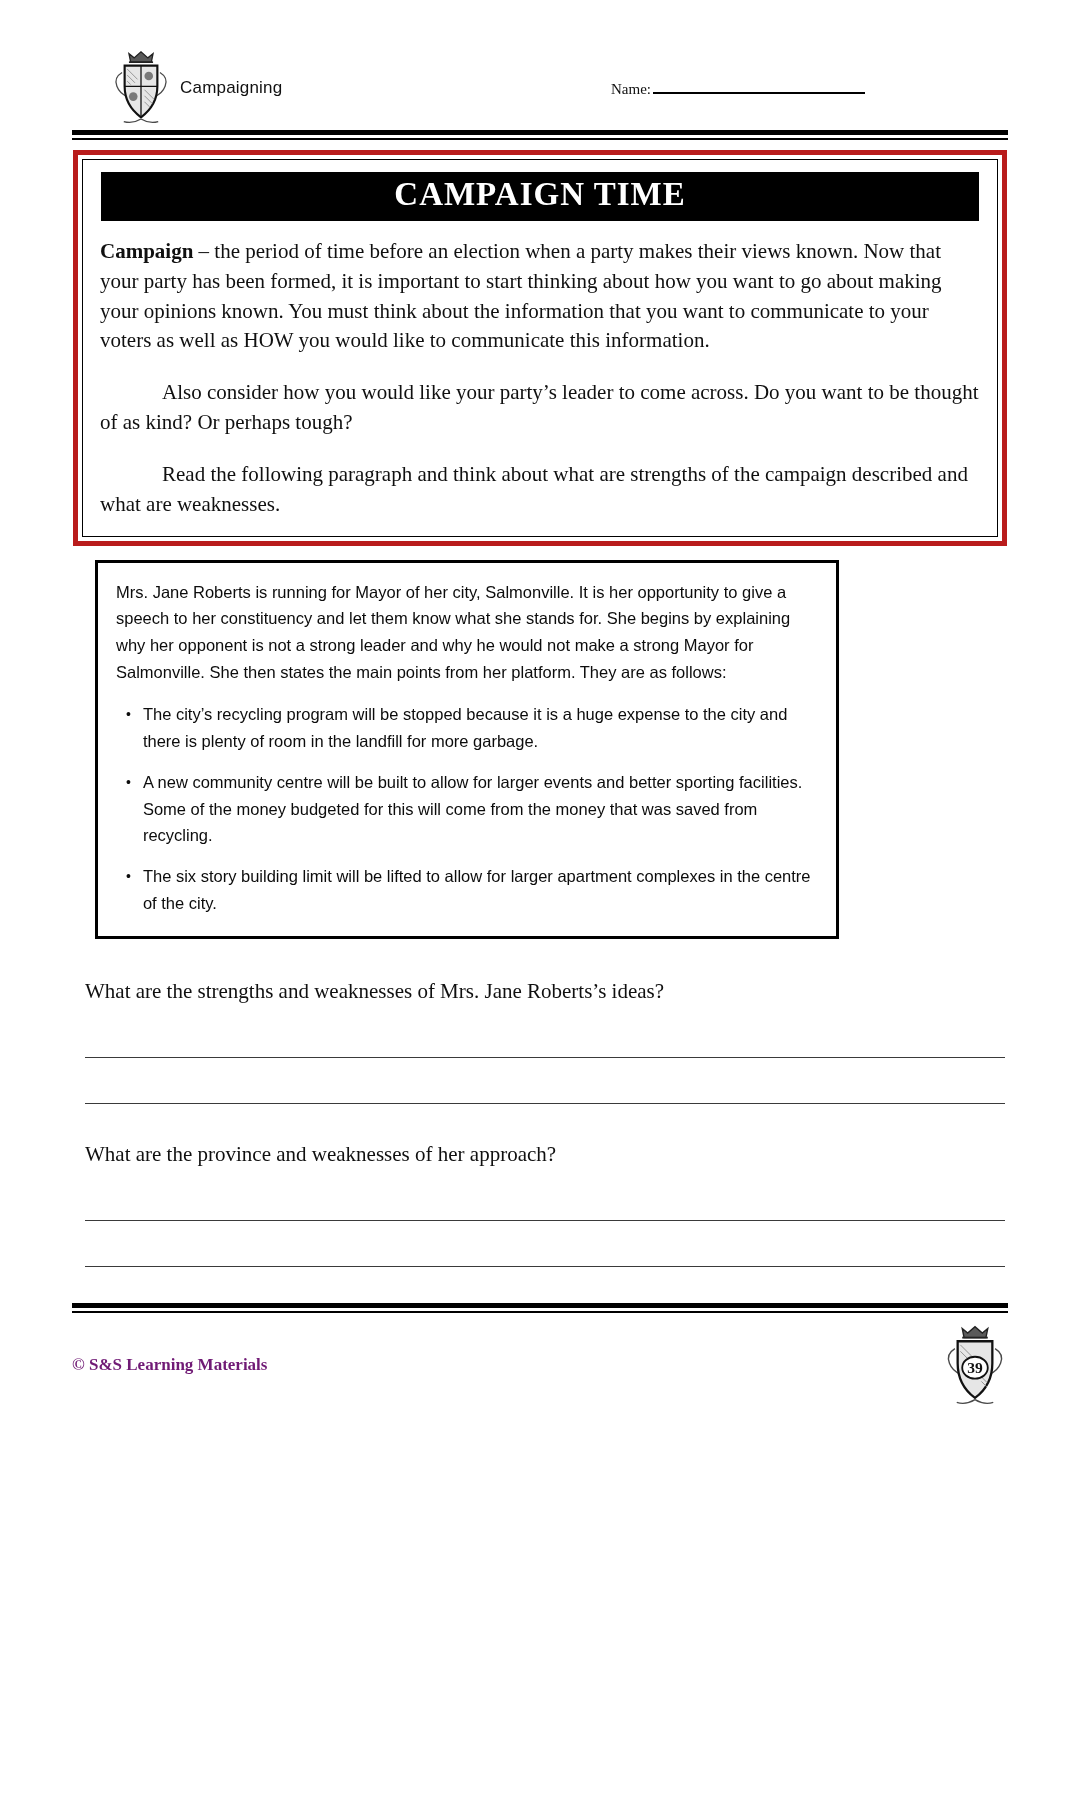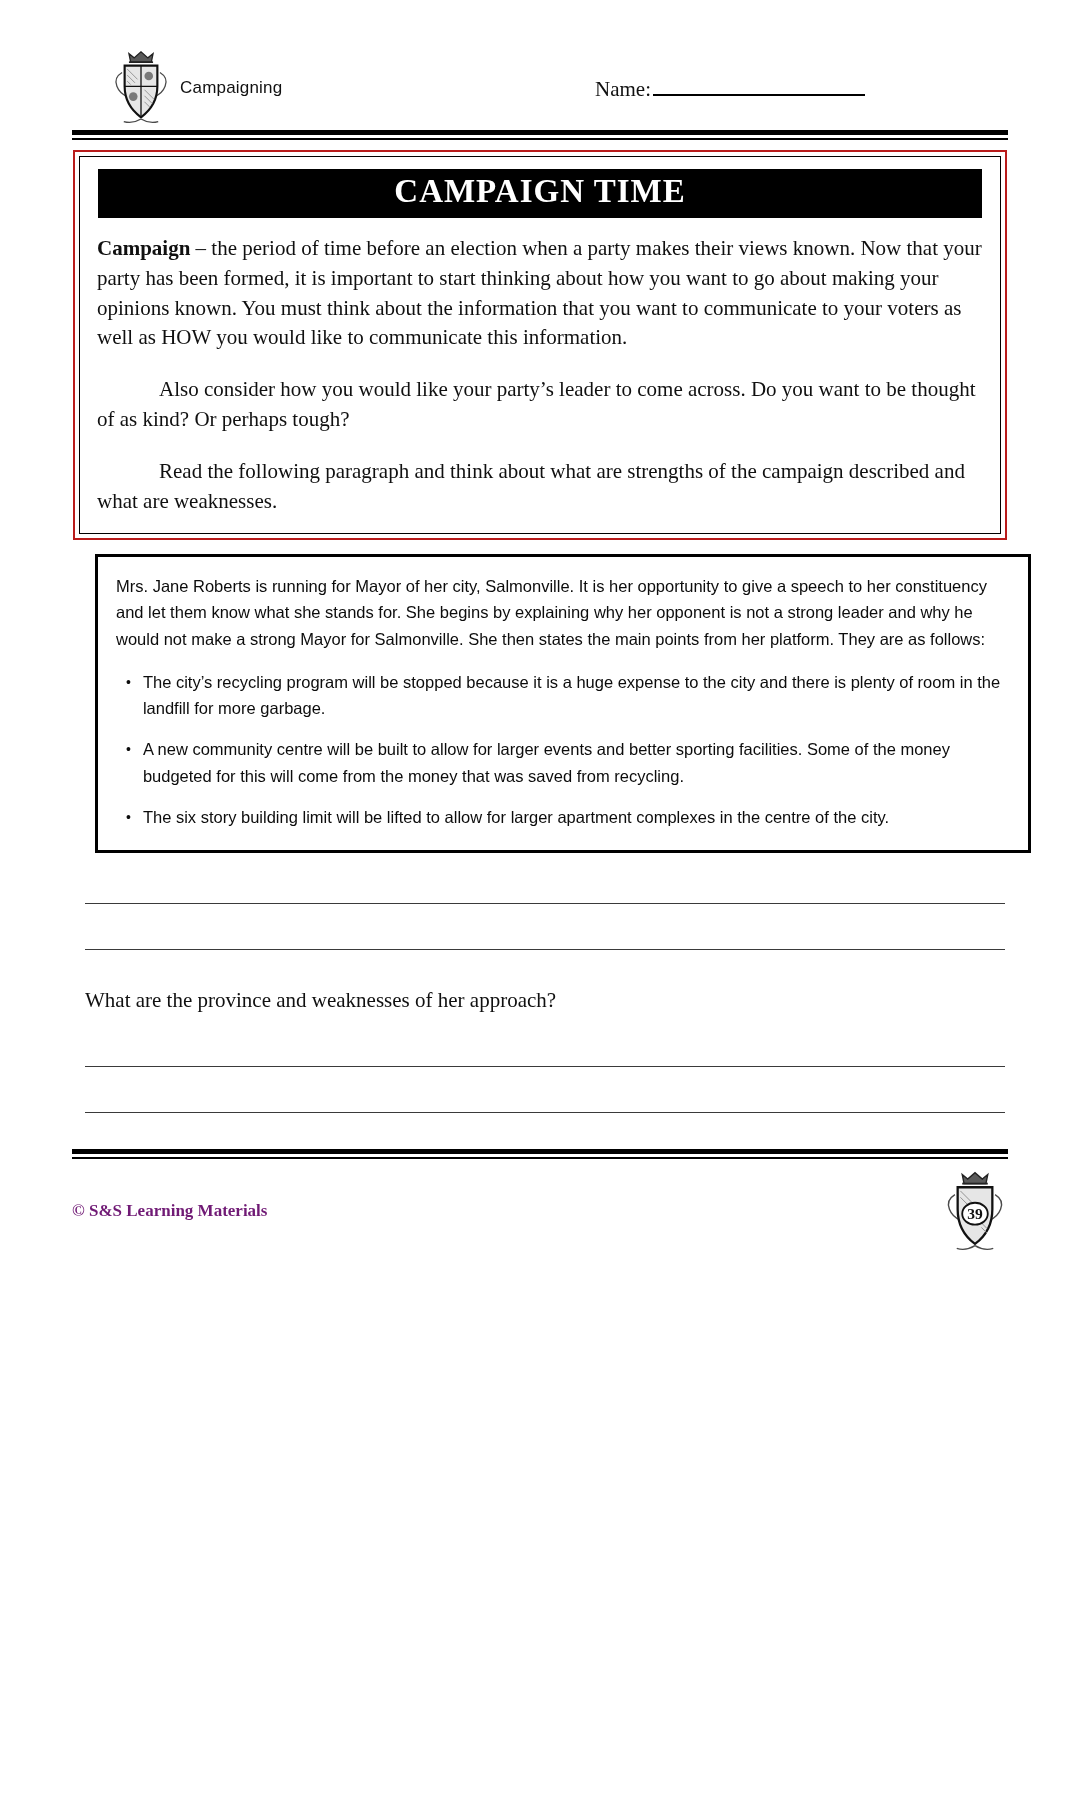--- a/index.html
+++ b/index.html
@@ -17,37 +17,37 @@
   .top-header {
     display: flex; justify-content: space-between; align-items: center;
     margin: 50px 215px 0 110px;
     gap: 36px;
   }
   .brand { display: flex; align-items: center; gap: 8px; }
   .brand-label {
     font-family: "Liberation Sans", sans-serif;
     font-size: 17px; color: #111; letter-spacing: .2px;
   }
-  .name-group { font-size: 21px; white-space: nowrap; }
+  .name-group { font-size: 15px; white-space: nowrap; }
   .name-line {
     display: inline-block; width: 212px; height: 1em;
     border-bottom: 2px solid #000; margin-left: 2px;
   }
 
   
   .double-rule { margin: 4px 72px 0; }
   .double-rule .thick { height: 5px; background: #000; }
   .double-rule .gap   { height: 3px; }
   .double-rule .thin  { height: 2px; background: #000; }
   .double-rule.bottom { margin-top: 36px; }
 
   
   .box-outer {
     margin: 10px 73px 0;
-    border: 2px solid #b91c1c;
+    border: 5px solid #b91c1c;
     padding: 4px;
   }
   .box-inner {
     border: 1px solid #000;
     padding: 10px 17px 8px;
   }
   .titlebar {
     background: #000; color: #fff;
     text-align: center;
     font-size: 33px; font-weight: bold; letter-spacing: 1px;
@@ -59,21 +59,21 @@
     margin: 0 0 22px;
     text-align: left;
   }
   .para.last { margin-bottom: 8px; }
   .para.indent { text-indent: 62px; }
   .para b { font-weight: bold; }
 
   
   .scenario-box {
     margin: 14px 0 0 95px;
-    width: 936px;
+    width: 744px;
     border: 3px solid #000;
     padding: 16px 18px 18px;
     font-family: "Liberation Sans", sans-serif;
     font-size: 16.5px; line-height: 1.62; color: #0c0c0c;
   }
   .scenario-box .scenario-para { margin: 0 0 16px; }
   .bullet-list { list-style: none; margin: 0; padding: 0 0 0 10px; }
   .bullet-list li { display: flex; gap: 12px; margin: 0 0 14px; }
   .bullet-list li:last-child { margin-bottom: 2px; }
   .bullet-glyph { flex: 0 0 auto; font-size: 14px; line-height: 1.9; }
@@ -162,20 +162,21 @@
         <span>A new community centre will be built to allow for larger events and better sporting facilities.  Some of the money budgeted for this will come from the money that was saved from recycling.</span>
       </li>
       <li>
         <span class="bullet-glyph">•</span>
         <span>The six story building limit will be lifted to allow for larger apartment complexes in the centre of the city.</span>
       </li>
     </ul>
   </section>
 
   <section>
+    <p class="question">What are the strengths and weaknesses of Mrs. Jane Roberts’s ideas?</p>
     <div class="answer-line"></div>
     <div class="answer-line close"></div>
 
     <p class="question second">What are the province and weaknesses of her approach?</p>
     <div class="answer-line"></div>
     <div class="answer-line close"></div>
   </section>
 
   <div class="double-rule bottom">
     <div class="thick"></div>

